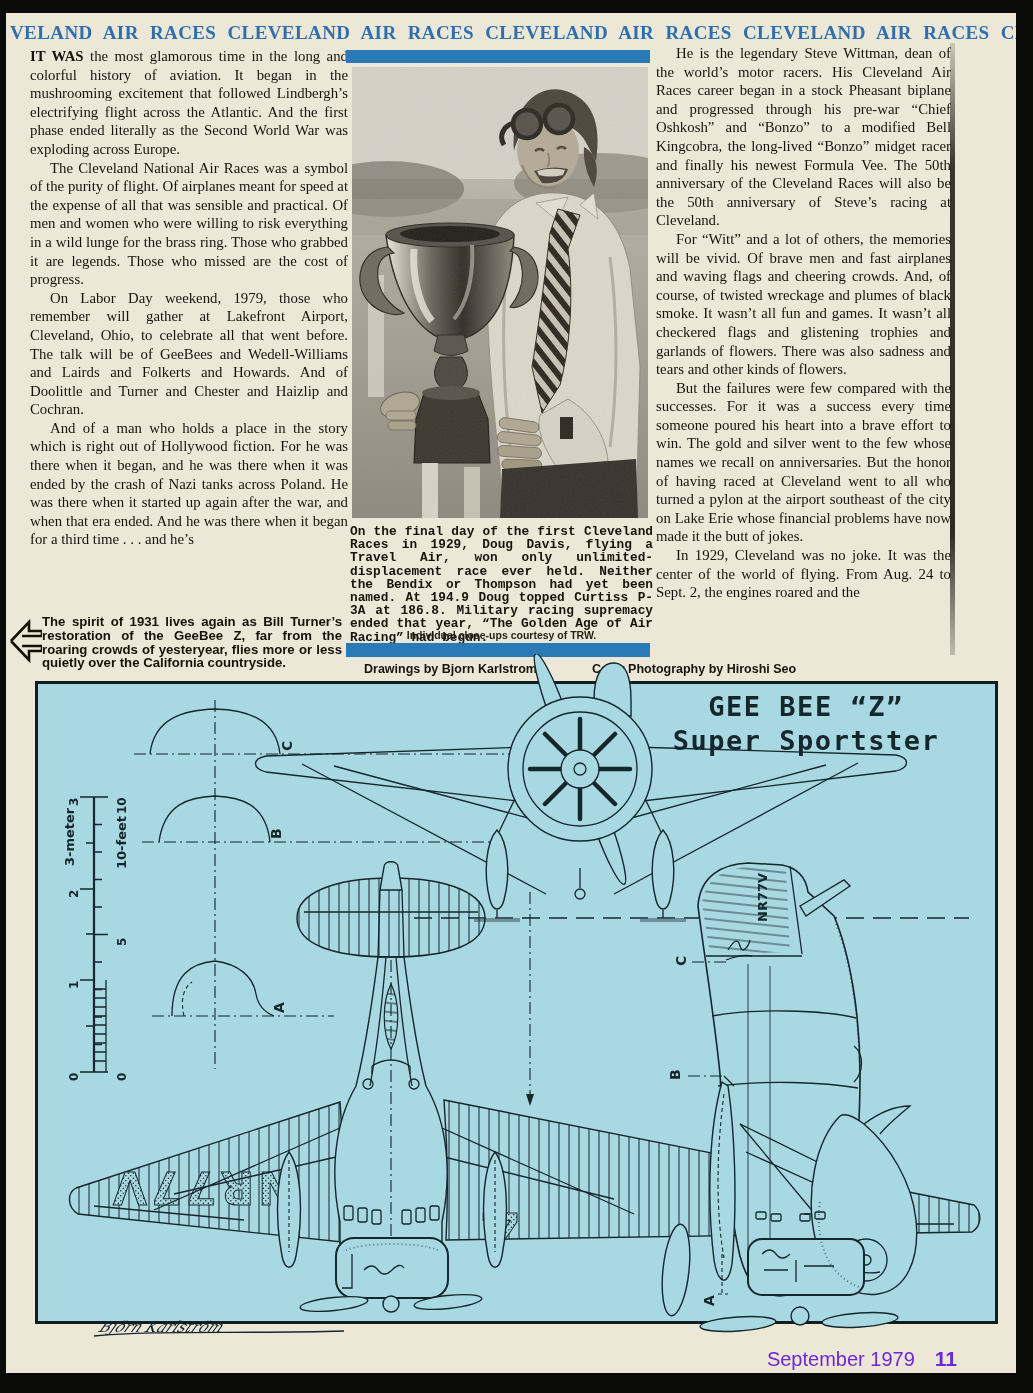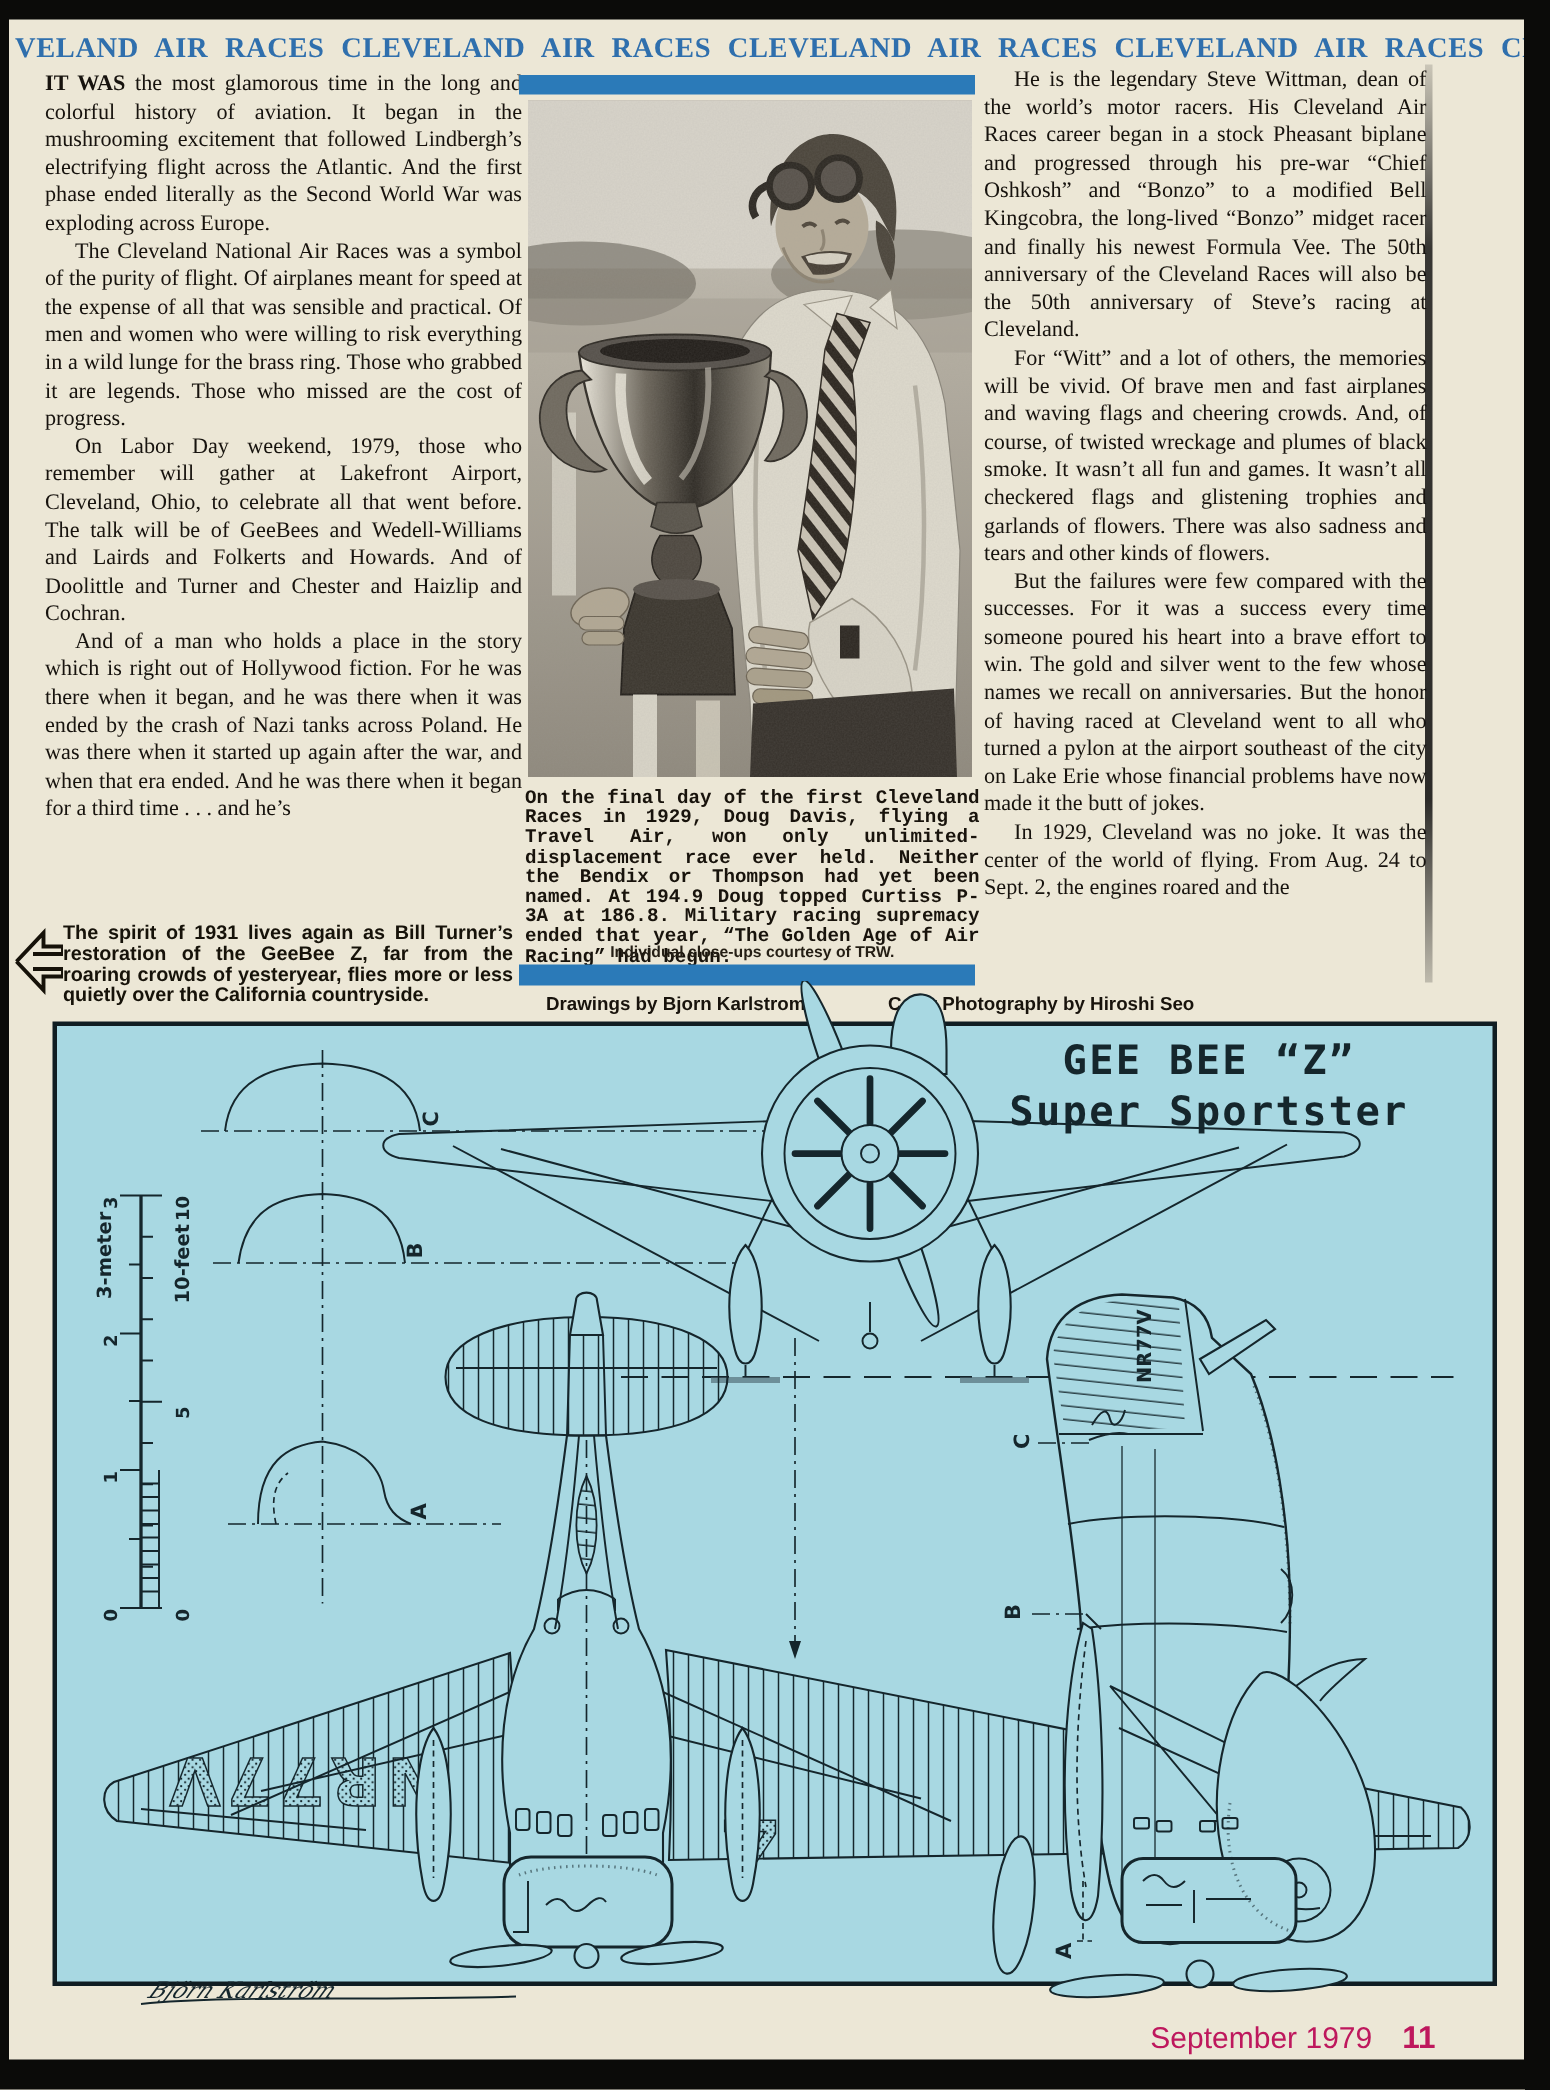--- a/index.html
+++ b/index.html
@@ -47,21 +47,21 @@
   .dd{stroke:#15262c;fill:none;stroke-width:1.1;stroke-dasharray:12 4 2 4;}
   .dsh{stroke:#15262c;fill:none;stroke-width:1.1;stroke-dasharray:4 3;}
   .thick{stroke:#15262c;stroke-width:4.5;stroke-linecap:round;}
   .stipln{stroke:#15262c;fill:none;stroke-width:2;stroke-dasharray:1 3;opacity:.55;}
   .bptxt{font-family:"DejaVu Sans Mono",monospace;font-weight:bold;fill:#15262c;}
   .bplab{font-family:"DejaVu Sans",sans-serif;font-weight:bold;fill:#15262c;}
   .stencil{font-family:"DejaVu Sans",sans-serif;font-weight:bold;stroke:#15262c;stroke-width:1;fill:url(#stip);}
   .sig{font-family:"DejaVu Serif",serif;font-style:italic;font-size:15px;fill:#15262c;}
   
   .footer{position:absolute;left:631px;top:1334px;width:320px;text-align:right;
-          font-family:"Liberation Sans",sans-serif;font-size:20px;color:#be185d;}
+          font-family:"Liberation Sans",sans-serif;font-size:20px;color:#6d28d9;}
   .footer b{margin-left:20px;font-size:21px;}
 </style>
 </head>
 <body>
 
 <div class="page">
 
   <div class="banner">VELAND AIR RACES  CLEVELAND AIR RACES  CLEVELAND AIR RACES  CLEVELAND AIR RACES  CLEVELAN</div>
 
   <div class="colL bodytext">

